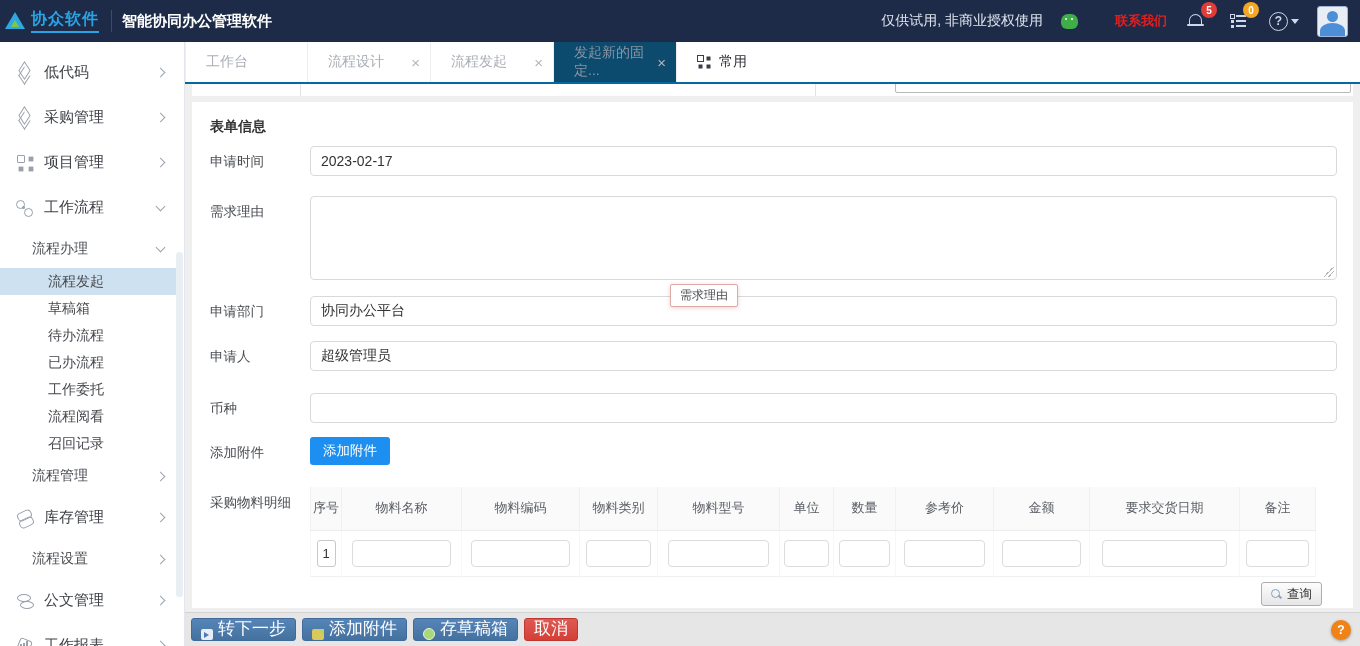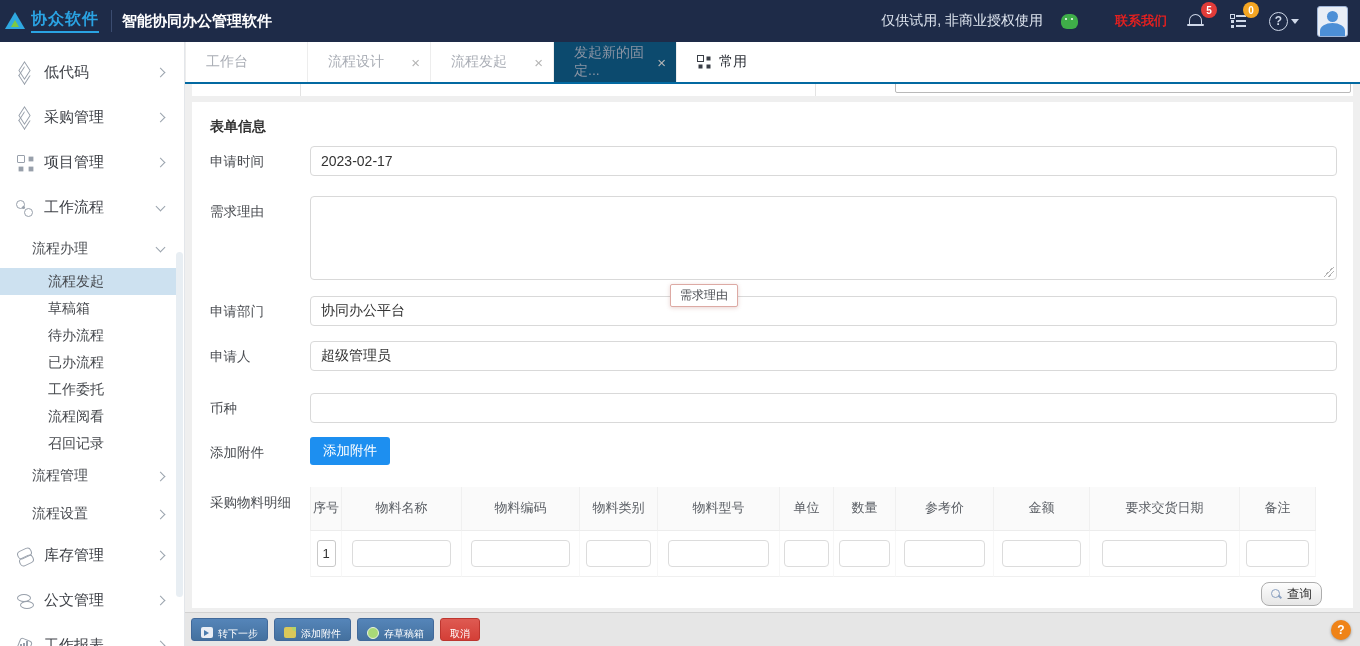--- a/index.html
+++ b/index.html
@@ -135,33 +135,33 @@
   .gt-body .gt-cell { height:46px; display:flex; align-items:center; justify-content:center;
     border-bottom:1px solid #f0f0f0; border-right:1px solid #f7f7f7; background:#fff; }
   .gt-body .gt-cell:first-child { border-left:1px solid #f7f7f7; }
   .c0{width:32px;} .c1{width:120px;} .c2{width:118px;} .c3{width:78px;} .c4{width:122px;}
   .c5{width:54px;} .c6{width:62px;} .c7{width:98px;} .c8{width:96px;} .c9{width:150px;} .c10{width:76px;}
   .cell-input { width:84%; height:27px; border:1px solid #dcdcdc; border-radius:4px; outline:none; padding:0 5px; font-size:13px; }
   .seq-box { width:19px; height:27px; border:1px solid #c9c9c9; border-radius:3px; display:flex;
     align-items:center; justify-content:center; font-size:13px; color:#333; }
   .search-row { width:1012px; display:flex; justify-content:flex-end; margin-top:5px; }
   .btn-search { display:inline-flex; align-items:center; gap:5px; height:24px; padding:0 9px;
-    background:linear-gradient(#fdfdfd,#e6e6e6); border:1px solid #adadad; border-radius:8px;
+    background:linear-gradient(#fdfdfd,#e6e6e6); border:1px solid #adadad; border-radius:3px;
     font-size:12.5px; color:#333; cursor:pointer; }
   .ic-mag { position:relative; width:11px; height:11px; }
   .ic-mag::before { content:""; position:absolute; left:0; top:0; width:7px; height:7px;
     border:1.5px solid #8aa0c0; border-radius:50%; }
   .ic-mag::after { content:""; position:absolute; left:7px; top:7px; width:4px; height:1.8px;
     background:#8aa0c0; transform:rotate(45deg); }
 
   
   .footer { height:34px; background:#e6e6e6; border-top:1px solid #d2d2d2; display:flex; align-items:center;
     gap:6px; padding-left:6px; position:relative; flex-shrink:0; }
-  .fbtn { display:inline-flex; align-items:flex-start; gap:5px; height:23px; padding:8px 9px; border-radius:3px;
-    font-size:10px; color:#fff; cursor:pointer; border:1px solid #41699a;
+  .fbtn { display:inline-flex; align-items:flex-end; gap:5px; height:23px; padding:0 9px; border-radius:3px;
+    font-size:17px; color:#fff; cursor:pointer; border:1px solid #41699a;
     background:linear-gradient(#5585b9,#44719f); }
   .fbtn.red { background:linear-gradient(#de5a52,#d43f37); border-color:#bd362f; }
   .fic { width:12px; height:11px; border-radius:2px; position:relative; }
   .fic.next { background:#e9eef5; }
   .fic.next::after { content:""; position:absolute; left:3px; top:3px;
     border-left:5px solid #4a7cae; border-top:3px solid transparent; border-bottom:3px solid transparent; }
   .fic.clip { background:#d9c85a; border-radius:2px 5px 2px 2px; }
   .fic.clip::after { content:""; position:absolute; right:0; top:0; width:4px; height:4px; background:#b3d46a; border-radius:0 0 0 3px; }
   .fic.draft { width:12px; height:12px; background:#a8d978; border-radius:50%; border:1px solid #e9f3dd; }
   .float-help { position:absolute; right:9px; top:7px; width:20px; height:20px; border-radius:50%;
@@ -244,27 +244,27 @@
     <div class="sb-item sub">
       <span class="sb-label">流程阅看</span>
     </div>
     <div class="sb-item sub">
       <span class="sb-label">召回记录</span>
     </div>
     <div class="sb-item group">
       <span class="sb-label">流程管理</span>
       <span class="chev r"></span>
     </div>
+    <div class="sb-item top">
+      <span class="sb-ic ic-pills"></span>
+      <span class="sb-label">库存管理</span>
+      <span class="chev r"></span>
+    </div>
     <div class="sb-item group">
       <span class="sb-label">流程设置</span>
-      <span class="chev r"></span>
-    </div>
-    <div class="sb-item top">
-      <span class="sb-ic ic-pills"></span>
-      <span class="sb-label">库存管理</span>
       <span class="chev r"></span>
     </div>
     <div class="sb-item top">
       <span class="sb-ic ic-coins"></span>
       <span class="sb-label">公文管理</span>
       <span class="chev r"></span>
     </div>
     <div class="sb-item top">
       <span class="sb-ic ic-report"></span>
       <span class="sb-label">工作报表</span>

